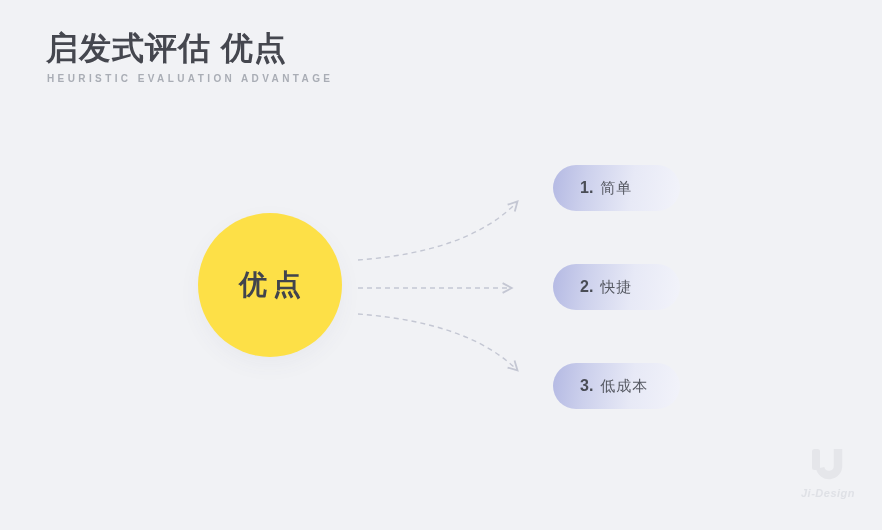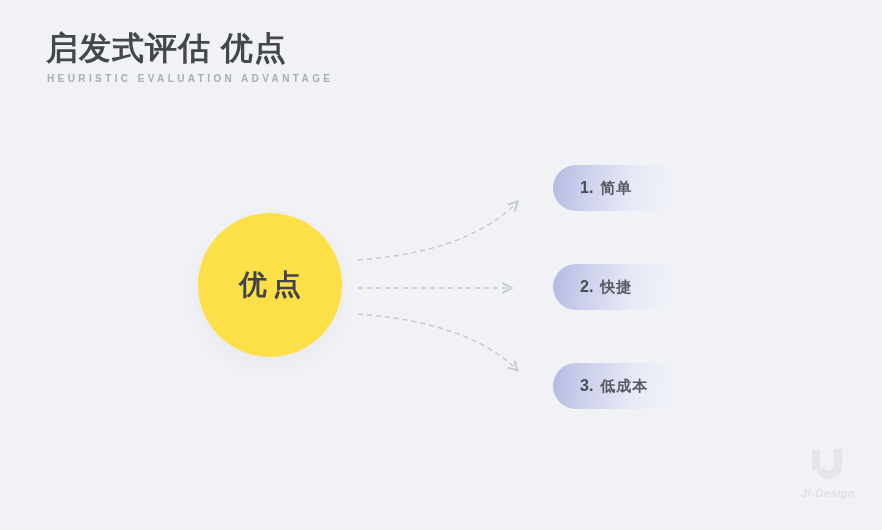--- a/index.html
+++ b/index.html
@@ -90,21 +90,21 @@
   .pill-2 { top: 264px; }
   .pill-3 { top: 363px; }
   .pill .pill-number {
     font-size: 16px;
     font-weight: 800;
     color: #494c55;
     margin-right: 7px;
   }
   .pill .pill-label {
     font-size: 15px;
-    font-weight: 700;
+    font-weight: 400;
     letter-spacing: 1px;
     color: #565962;
   }
 
   
   .watermark {
     position: absolute;
     left: 799px;
     top: 447px;
     width: 58px;

